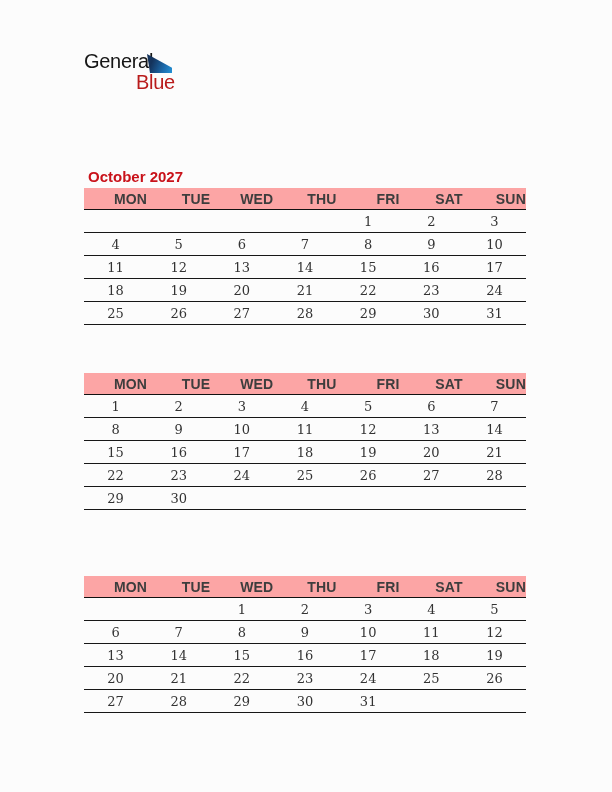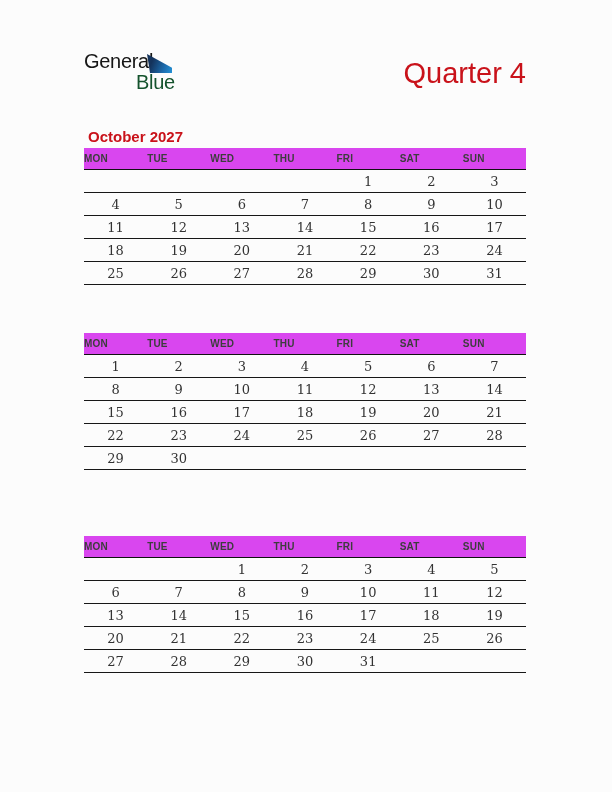--- a/index.html
+++ b/index.html
@@ -18,44 +18,44 @@
     position:absolute;left:0;top:0;
     font-size:20px;line-height:20px;color:#161616;letter-spacing:-0.3px;
   }
   .logo-triangle{
     position:absolute;left:63px;top:3px;width:25px;height:19px;
     background:linear-gradient(112deg,#14335c 25%,#1c6cae 70%,#2492d6 100%);
     clip-path:polygon(0 0,100% 72%,100% 100%,12% 100%);
   }
   .logo-blue{
     position:absolute;left:52px;top:21px;
-    font-size:20px;line-height:20px;color:#14532d;letter-spacing:-0.3px;
+    font-size:20px;line-height:20px;color:#b91c1c;letter-spacing:-0.3px;
   }
 
   
   .quarter{
     position:absolute;top:57px;right:86px;
     font-size:29px;line-height:32px;color:#c9121a;font-weight:400;
   }
 
   
-  .month{position:absolute;left:84px;width:442px;}
+  .month{position:absolute;left:84px;width:442px;margin-top:40px;}
   .m0{top:129px}
   .m1{top:333px}
   .m2{top:536px}
   .month-title{
     margin:0 0 3px 4px;
     color:#c9121a;font-weight:bold;font-size:15px;line-height:16px;
   }
   table.cal{border-collapse:collapse;table-layout:fixed;width:442px;}
   table.cal th{
-    background:#d946ef;
+    background:#fca5a5;
     height:21px;padding:0;
-    font-size:10px;font-weight:bold;letter-spacing:0.2px;
-    color:#3d3d3d;text-align:left;
+    font-size:14px;font-weight:bold;letter-spacing:0.2px;
+    color:#3d3d3d;text-align:right;
     border-bottom:1.6px solid #111;
   }
   table.cal td{
     height:22px;padding:0;
     text-align:center;vertical-align:middle;
     font-family:"DejaVu Serif",serif;
     font-size:13px;color:#333;
     border-bottom:1.1px solid #171717;
   }
 </style>
@@ -63,21 +63,20 @@
 <body>
 
 <div class="page">
 
   <div class="logo">
     <span class="logo-general">General</span>
     <span class="logo-triangle"></span>
     <span class="logo-blue">Blue</span>
   </div>
 
-  <div class="quarter">Quarter 4</div>
 
   <div id="months">
     <section class="month m0">
       <h2 class="month-title">October 2027</h2>
       <table class="cal">
         <thead>
           <tr>
               <th>MON</th>
               <th>TUE</th>
               <th>WED</th>

